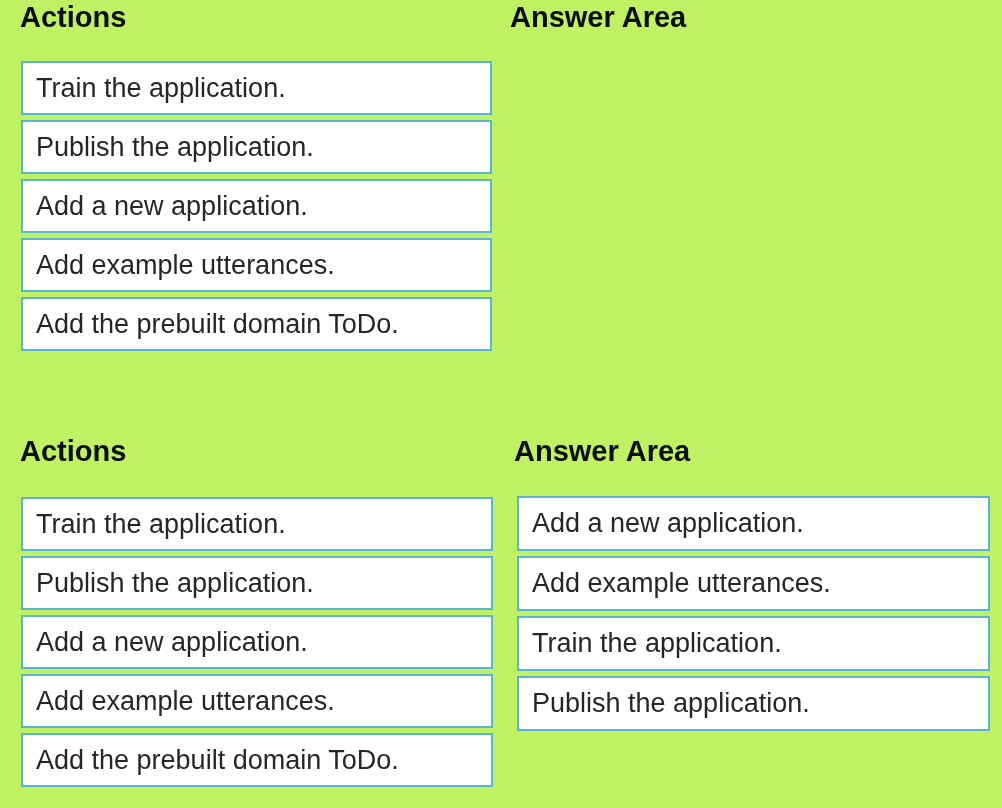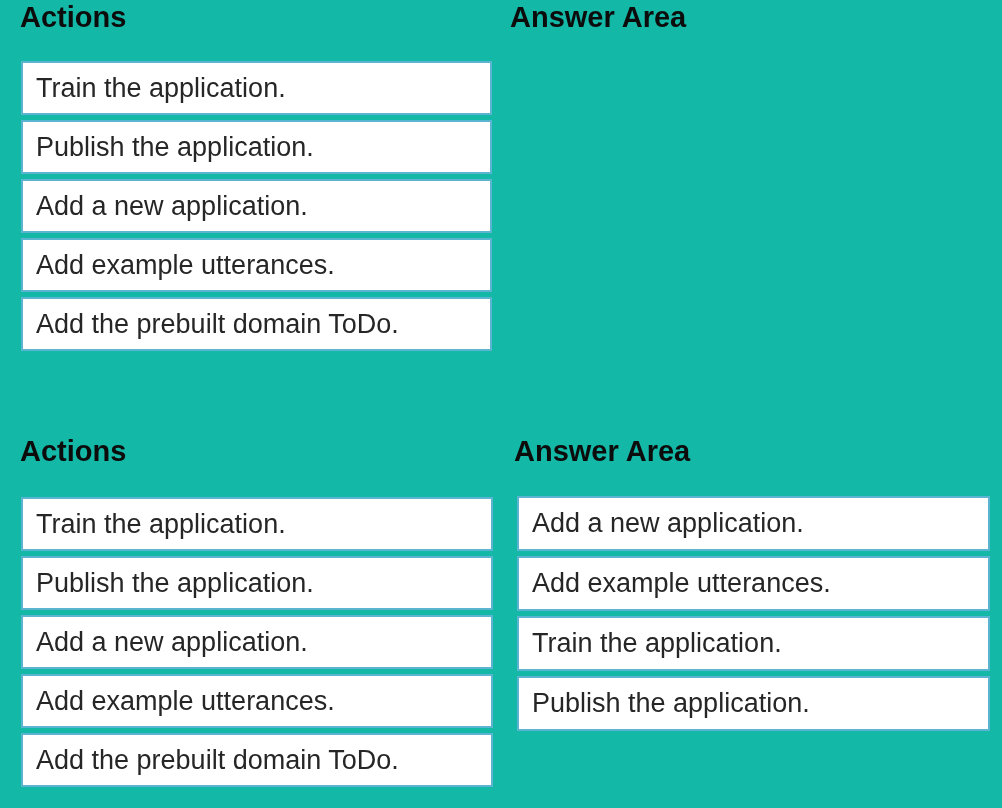--- a/index.html
+++ b/index.html
@@ -5,21 +5,21 @@
   html, body {
     margin: 0;
     padding: 0;
     background: #ffffff;
     font-family: "Liberation Sans", sans-serif;
   }
   #screen {
     position: relative;
     width: 1002px;
     height: 808px;
-    background: #14b8a6;
+    background: #bef264;
     overflow: hidden;
   }
   .col-heading {
     position: absolute;
     font-size: 29px;
     font-weight: bold;
     color: #0c0c0c;
     letter-spacing: 0px;
     white-space: nowrap;
   }

